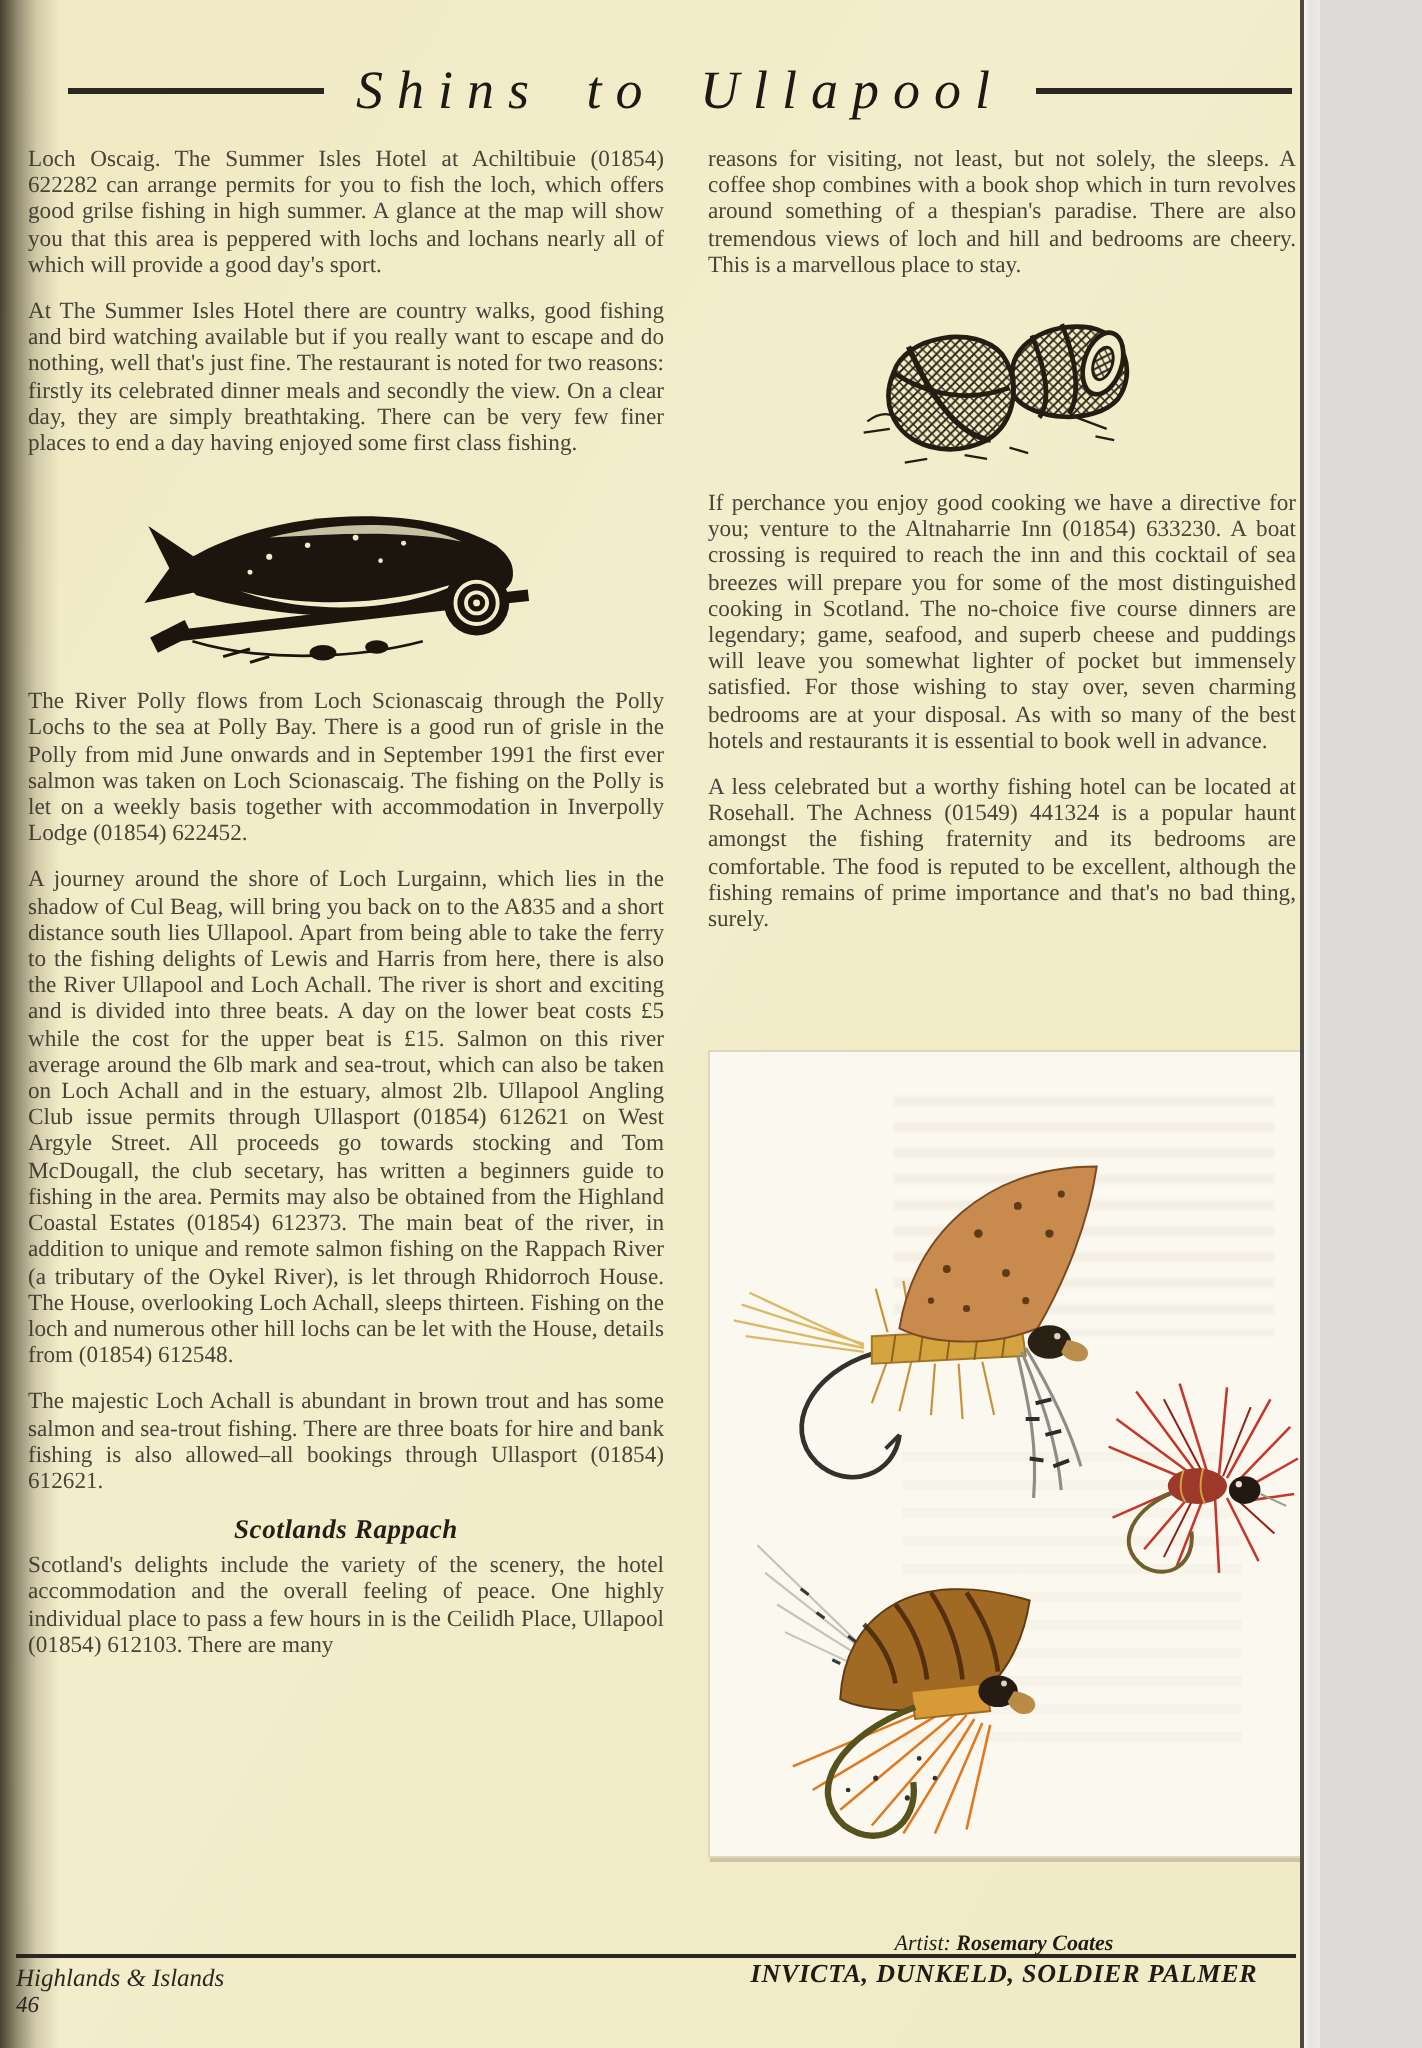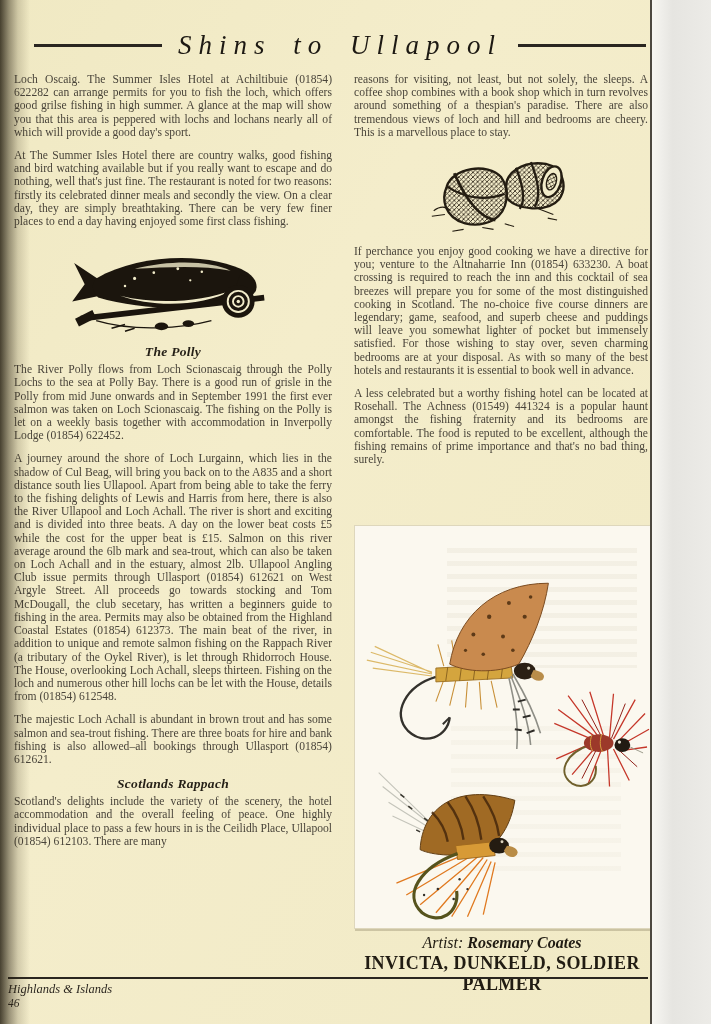--- a/index.html
+++ b/index.html
@@ -1,16 +1,16 @@
 <!DOCTYPE html>
 <html><head>
 <meta charset="utf-8">
 <style>
   html,body{margin:0;padding:0;background:#dcdbd7;}
-  .canvas{position:relative;width:711px;height:1024px;overflow:hidden;
+  .canvas{position:relative;width:660px;height:1024px;overflow:hidden;
           font-family:"Liberation Serif","DejaVu Serif",serif;background:#d946ef;}
   
   .page{position:absolute;left:0;top:0;width:652px;height:1024px;
         background:linear-gradient(120deg,#f0e9c3 0%,#f4edcb 40%,#f1eac6 100%);}
   .page-edge{position:absolute;left:650px;top:0;bottom:0;width:2px;background:#4d4840;}
   .scan-bg{position:absolute;left:652px;top:0;bottom:0;right:0;
            background:linear-gradient(90deg,#f7f6f2 0%,#e6e5e1 35%,#ecebe7 100%);}
   .gutter{position:absolute;left:0;top:0;bottom:0;width:30px;pointer-events:none;z-index:5;
           background:linear-gradient(90deg,rgba(28,22,10,.8) 0,rgba(40,32,16,.45) 30%,rgba(60,50,28,.18) 60%,rgba(60,50,28,0) 100%);}
   
@@ -34,23 +34,23 @@
   .fig{position:absolute;top:452px;left:0;width:296px;}
   .flybox{position:relative;width:296px;height:402px;background:#fbf8ef;
           border:1px solid #ded7bc;box-shadow:1px 2px 0 rgba(90,80,50,.25);}
   .bleed{position:absolute;right:14px;top:22px;width:190px;height:120px;opacity:.5;pointer-events:none;
          background:repeating-linear-gradient(180deg,rgba(168,158,122,.18) 0 5px,rgba(0,0,0,0) 5px 13px);
          filter:blur(.4px);}
   .bleed2{position:absolute;right:30px;top:200px;width:170px;height:150px;opacity:.35;pointer-events:none;
          background:repeating-linear-gradient(180deg,rgba(168,158,122,.16) 0 5px,rgba(0,0,0,0) 5px 14px);}
   .flybox svg{position:absolute;inset:0;}
   .cap{padding:5px 2px 0;text-align:center;color:#211c13;}
-  .cap .l1{font-size:16px;font-style:italic;}
+  .cap .l1{font-size:11px;font-style:italic;margin-top:32px;}
   .cap .l1 b{font-weight:bold;}
-  .cap .l2{font-size:18px;font-weight:bold;letter-spacing:.4px;margin-top:1px;}
+  .cap .l2{font-size:13px;font-style:italic;font-weight:bold;letter-spacing:.4px;margin-top:1px;}
   
   .ftr{position:absolute;left:8px;top:977px;width:640px;border-top:2.5px solid #2a2620;
        padding-top:3px;color:#2c2720;}
   .ftr .ft1{font-size:12.5px;font-style:italic;}
   .ftr .ft2{font-size:11.5px;font-style:italic;margin-top:0px;}
 </style>
 </head>
 <body>
 
 <div class="canvas">
@@ -91,21 +91,20 @@
             <circle cx="178" cy="64" r="11" fill="none" stroke="#f2ecca" stroke-width="2"></circle>
             <circle cx="178" cy="64" r="5.5" fill="none" stroke="#f2ecca" stroke-width="2"></circle>
             <circle cx="178" cy="64" r="1.8" fill="#f2ecca"></circle>
             <path d="M30,84 C70,96 120,92 150,84" stroke="#1b150d" stroke-width="1.4" fill="none"></path>
             <ellipse cx="98" cy="90" rx="7" ry="4" fill="#1b150d"></ellipse>
             <ellipse cx="126" cy="87" rx="6" ry="3.5" fill="#1b150d"></ellipse>
             <path d="M60,88 l-14,4 M70,92 l-10,3" stroke="#1b150d" stroke-width="1.6"></path>
           </svg>
         </div>
 
-        <h3 class="sec">The Polly</h3>
         <p class="body">The River Polly flows from Loch Scionascaig through the Polly Lochs to the sea at Polly Bay. There is a good run of grisle in the Polly from mid June onwards and in September 1991 the first ever salmon was taken on Loch Scionascaig. The fishing on the Polly is let on a weekly basis together with accommodation in Inverpolly Lodge (01854) 622452.</p>
 
         <p class="body">A journey around the shore of Loch Lurgainn, which lies in the shadow of Cul Beag, will bring you back on to the A835 and a short distance south lies Ullapool. Apart from being able to take the ferry to the fishing delights of Lewis and Harris from here, there is also the River Ullapool and Loch Achall. The river is short and exciting and is divided into three beats. A day on the lower beat costs £5 while the cost for the upper beat is £15. Salmon on this river average around the 6lb mark and sea-trout, which can also be taken on Loch Achall and in the estuary, almost 2lb. Ullapool Angling Club issue permits through Ullasport (01854) 612621 on West Argyle Street. All proceeds go towards stocking and Tom McDougall, the club secetary, has written a beginners guide to fishing in the area. Permits may also be obtained from the Highland Coastal Estates (01854) 612373. The main beat of the river, in addition to unique and remote salmon fishing on the Rappach River (a tributary of the Oykel River), is let through Rhidorroch House. The House, overlooking Loch Achall, sleeps thirteen. Fishing on the loch and numerous other hill lochs can be let with the House, details from (01854) 612548.</p>
         <p class="body">The majestic Loch Achall is abundant in brown trout and has some salmon and sea-trout fishing. There are three boats for hire and bank fishing is also allowed–all bookings through Ullasport (01854) 612621.</p>
 
         <h3 class="sec">Scotlands Rappach</h3>
         <p class="body">Scotland's delights include the variety of the scenery, the hotel accommodation and the overall feeling of peace. One highly individual place to pass a few hours in is the Ceilidh Place, Ullapool (01854) 612103. There are many</p>
       </div>
 
       <div class="colR">

